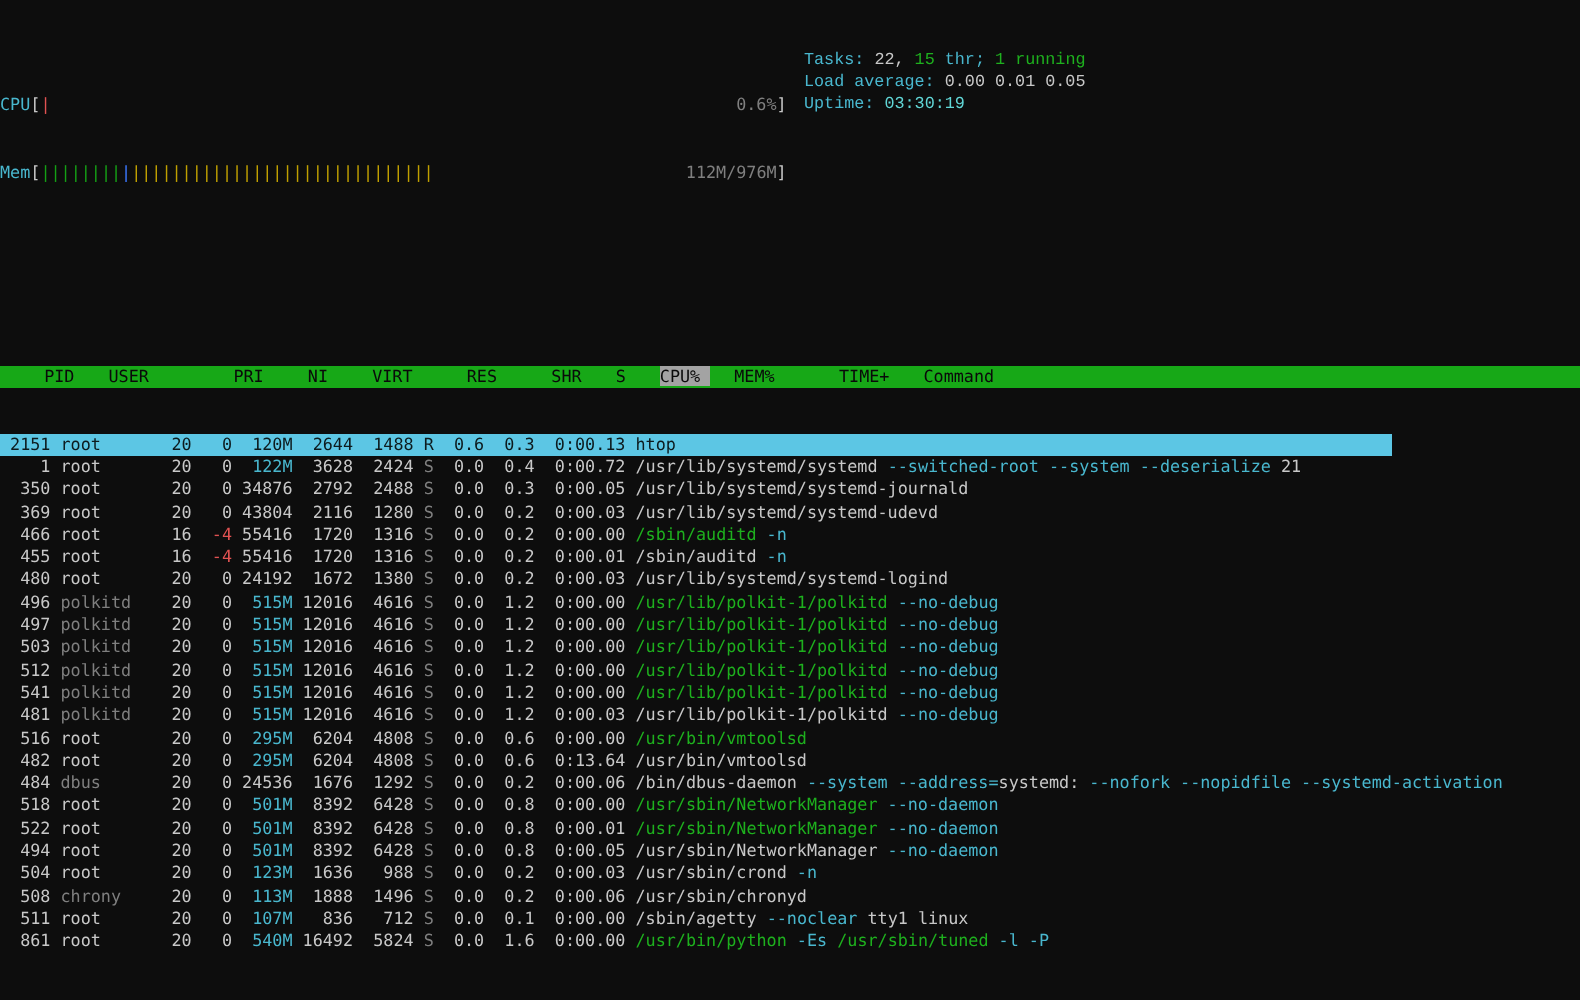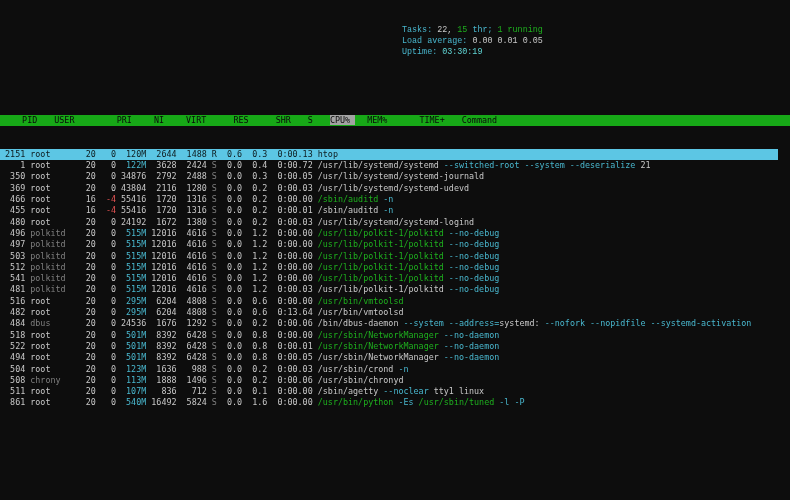--- a/index.html
+++ b/index.html
@@ -25,30 +25,32 @@
   .c-red{color:#e05252;}
   .t-green{color:#15a015;}
   .t-blue{color:#3b78ff;}
   .t-yellow{color:#c0a000;}
   .t-red{color:#e05252;}
   .header-area{position:relative;}
   .summary-block{position:absolute;left:402px;top:0;font-family:Liberation Mono, monospace;}
   .col-header{background:#17a817;color:#0a0a0a;width:790px;}
   .col-header span{color:#0a0a0a;margin-left:12px;}
   .col-header .sort-col{background:#a3a3a3;}
-  .row{height:11.3px;width:778px;}
+  .row{height:11.3px;width:696px;}
   .row.selected{background:#5cc6e4;}
   .row.selected span{color:#0d1b1e !important;}
   .blank{height:11.3px;}
 </style>
 </head>
 <body>
 
 <div class="screen">
   <div class="header-area">
+    <div class="line" id="meter-cpu"><span class="c-cyan">CPU</span><span class="c-fg">[</span><span class="t-red">|</span><span class="c-dim">                                                                    0.6%</span><span class="c-fg">]</span></div>
+    <div class="line" id="meter-mem"><span class="c-cyan">Mem</span><span class="c-fg">[</span><span class="t-green">||||||||</span><span class="t-blue">|</span><span class="t-yellow">||||||||||||||||||||||||||||||</span><span class="c-dim">                         112M/976M</span><span class="c-fg">]</span></div>
     <div class="summary-block" id="summary"><div class="line"><span class="c-cyan">Tasks: </span><span class="c-fg">22, </span><span class="c-green">15</span><span class="c-cyan"> thr; </span><span class="c-green">1 running</span></div><div class="line"><span class="c-cyan">Load average: </span><span class="c-fg">0.00 0.01 0.05</span></div><div class="line"><span class="c-cyan">Uptime: </span><span class="c-bcyan">03:30:19</span></div></div>
   </div>
   <div class="blank"></div>
   <div class="line col-header" id="cols"><span>  PID </span><span>USER      </span><span>PRI </span><span> NI </span><span> VIRT </span><span>  RES </span><span>  SHR </span><span>S </span><span class="sort-col">CPU% </span><span>MEM% </span><span>   TIME+ </span><span>Command</span></div>
   <div id="rows"><div class="line row selected"><span class="c-fg"> 2151 </span><span class="c-fg">root      </span><span class="c-fg"> 20 </span><span class="c-fg">  0 </span><span class="c-cyan"> 120M </span><span class="c-fg"> 2644 </span><span class="c-fg"> 1488 </span><span class="c-dim">R </span><span class="c-fg"> 0.6 </span><span class="c-fg"> 0.3 </span><span class="c-fg"> 0:00.13 </span><span class="c-fg">htop</span></div><div class="line row"><span class="c-fg">    1 </span><span class="c-fg">root      </span><span class="c-fg"> 20 </span><span class="c-fg">  0 </span><span class="c-cyan"> 122M </span><span class="c-fg"> 3628 </span><span class="c-fg"> 2424 </span><span class="c-dim">S </span><span class="c-fg"> 0.0 </span><span class="c-fg"> 0.4 </span><span class="c-fg"> 0:00.72 </span><span class="c-fg">/usr/lib/systemd/systemd </span><span class="c-cyan">--switched-root --system --deserialize</span><span class="c-fg"> 21</span></div><div class="line row"><span class="c-fg">  350 </span><span class="c-fg">root      </span><span class="c-fg"> 20 </span><span class="c-fg">  0 </span><span class="c-fg">34876 </span><span class="c-fg"> 2792 </span><span class="c-fg"> 2488 </span><span class="c-dim">S </span><span class="c-fg"> 0.0 </span><span class="c-fg"> 0.3 </span><span class="c-fg"> 0:00.05 </span><span class="c-fg">/usr/lib/systemd/systemd-journald</span></div><div class="line row"><span class="c-fg">  369 </span><span class="c-fg">root      </span><span class="c-fg"> 20 </span><span class="c-fg">  0 </span><span class="c-fg">43804 </span><span class="c-fg"> 2116 </span><span class="c-fg"> 1280 </span><span class="c-dim">S </span><span class="c-fg"> 0.0 </span><span class="c-fg"> 0.2 </span><span class="c-fg"> 0:00.03 </span><span class="c-fg">/usr/lib/systemd/systemd-udevd</span></div><div class="line row"><span class="c-fg">  466 </span><span class="c-fg">root      </span><span class="c-fg"> 16 </span><span class="c-red"> -4 </span><span class="c-fg">55416 </span><span class="c-fg"> 1720 </span><span class="c-fg"> 1316 </span><span class="c-dim">S </span><span class="c-fg"> 0.0 </span><span class="c-fg"> 0.2 </span><span class="c-fg"> 0:00.00 </span><span class="c-green">/sbin/auditd</span><span class="c-cyan"> -n</span></div><div class="line row"><span class="c-fg">  455 </span><span class="c-fg">root      </span><span class="c-fg"> 16 </span><span class="c-red"> -4 </span><span class="c-fg">55416 </span><span class="c-fg"> 1720 </span><span class="c-fg"> 1316 </span><span class="c-dim">S </span><span class="c-fg"> 0.0 </span><span class="c-fg"> 0.2 </span><span class="c-fg"> 0:00.01 </span><span class="c-fg">/sbin/auditd</span><span class="c-cyan"> -n</span></div><div class="line row"><span class="c-fg">  480 </span><span class="c-fg">root      </span><span class="c-fg"> 20 </span><span class="c-fg">  0 </span><span class="c-fg">24192 </span><span class="c-fg"> 1672 </span><span class="c-fg"> 1380 </span><span class="c-dim">S </span><span class="c-fg"> 0.0 </span><span class="c-fg"> 0.2 </span><span class="c-fg"> 0:00.03 </span><span class="c-fg">/usr/lib/systemd/systemd-logind</span></div><div class="line row"><span class="c-fg">  496 </span><span class="c-dim">polkitd   </span><span class="c-fg"> 20 </span><span class="c-fg">  0 </span><span class="c-cyan"> 515M </span><span class="c-fg">12016 </span><span class="c-fg"> 4616 </span><span class="c-dim">S </span><span class="c-fg"> 0.0 </span><span class="c-fg"> 1.2 </span><span class="c-fg"> 0:00.00 </span><span class="c-green">/usr/lib/polkit-1/polkitd</span><span class="c-cyan"> --no-debug</span></div><div class="line row"><span class="c-fg">  497 </span><span class="c-dim">polkitd   </span><span class="c-fg"> 20 </span><span class="c-fg">  0 </span><span class="c-cyan"> 515M </span><span class="c-fg">12016 </span><span class="c-fg"> 4616 </span><span class="c-dim">S </span><span class="c-fg"> 0.0 </span><span class="c-fg"> 1.2 </span><span class="c-fg"> 0:00.00 </span><span class="c-green">/usr/lib/polkit-1/polkitd</span><span class="c-cyan"> --no-debug</span></div><div class="line row"><span class="c-fg">  503 </span><span class="c-dim">polkitd   </span><span class="c-fg"> 20 </span><span class="c-fg">  0 </span><span class="c-cyan"> 515M </span><span class="c-fg">12016 </span><span class="c-fg"> 4616 </span><span class="c-dim">S </span><span class="c-fg"> 0.0 </span><span class="c-fg"> 1.2 </span><span class="c-fg"> 0:00.00 </span><span class="c-green">/usr/lib/polkit-1/polkitd</span><span class="c-cyan"> --no-debug</span></div><div class="line row"><span class="c-fg">  512 </span><span class="c-dim">polkitd   </span><span class="c-fg"> 20 </span><span class="c-fg">  0 </span><span class="c-cyan"> 515M </span><span class="c-fg">12016 </span><span class="c-fg"> 4616 </span><span class="c-dim">S </span><span class="c-fg"> 0.0 </span><span class="c-fg"> 1.2 </span><span class="c-fg"> 0:00.00 </span><span class="c-green">/usr/lib/polkit-1/polkitd</span><span class="c-cyan"> --no-debug</span></div><div class="line row"><span class="c-fg">  541 </span><span class="c-dim">polkitd   </span><span class="c-fg"> 20 </span><span class="c-fg">  0 </span><span class="c-cyan"> 515M </span><span class="c-fg">12016 </span><span class="c-fg"> 4616 </span><span class="c-dim">S </span><span class="c-fg"> 0.0 </span><span class="c-fg"> 1.2 </span><span class="c-fg"> 0:00.00 </span><span class="c-green">/usr/lib/polkit-1/polkitd</span><span class="c-cyan"> --no-debug</span></div><div class="line row"><span class="c-fg">  481 </span><span class="c-dim">polkitd   </span><span class="c-fg"> 20 </span><span class="c-fg">  0 </span><span class="c-cyan"> 515M </span><span class="c-fg">12016 </span><span class="c-fg"> 4616 </span><span class="c-dim">S </span><span class="c-fg"> 0.0 </span><span class="c-fg"> 1.2 </span><span class="c-fg"> 0:00.03 </span><span class="c-fg">/usr/lib/polkit-1/polkitd</span><span class="c-cyan"> --no-debug</span></div><div class="line row"><span class="c-fg">  516 </span><span class="c-fg">root      </span><span class="c-fg"> 20 </span><span class="c-fg">  0 </span><span class="c-cyan"> 295M </span><span class="c-fg"> 6204 </span><span class="c-fg"> 4808 </span><span class="c-dim">S </span><span class="c-fg"> 0.0 </span><span class="c-fg"> 0.6 </span><span class="c-fg"> 0:00.00 </span><span class="c-green">/usr/bin/vmtoolsd</span></div><div class="line row"><span class="c-fg">  482 </span><span class="c-fg">root      </span><span class="c-fg"> 20 </span><span class="c-fg">  0 </span><span class="c-cyan"> 295M </span><span class="c-fg"> 6204 </span><span class="c-fg"> 4808 </span><span class="c-dim">S </span><span class="c-fg"> 0.0 </span><span class="c-fg"> 0.6 </span><span class="c-fg"> 0:13.64 </span><span class="c-fg">/usr/bin/vmtoolsd</span></div><div class="line row"><span class="c-fg">  484 </span><span class="c-dim">dbus      </span><span class="c-fg"> 20 </span><span class="c-fg">  0 </span><span class="c-fg">24536 </span><span class="c-fg"> 1676 </span><span class="c-fg"> 1292 </span><span class="c-dim">S </span><span class="c-fg"> 0.0 </span><span class="c-fg"> 0.2 </span><span class="c-fg"> 0:00.06 </span><span class="c-fg">/bin/dbus-daemon </span><span class="c-cyan">--system --address=</span><span class="c-fg">systemd:</span><span class="c-cyan"> --nofork --nopidfile --systemd-activation</span></div><div class="line row"><span class="c-fg">  518 </span><span class="c-fg">root      </span><span class="c-fg"> 20 </span><span class="c-fg">  0 </span><span class="c-cyan"> 501M </span><span class="c-fg"> 8392 </span><span class="c-fg"> 6428 </span><span class="c-dim">S </span><span class="c-fg"> 0.0 </span><span class="c-fg"> 0.8 </span><span class="c-fg"> 0:00.00 </span><span class="c-green">/usr/sbin/NetworkManager</span><span class="c-cyan"> --no-daemon</span></div><div class="line row"><span class="c-fg">  522 </span><span class="c-fg">root      </span><span class="c-fg"> 20 </span><span class="c-fg">  0 </span><span class="c-cyan"> 501M </span><span class="c-fg"> 8392 </span><span class="c-fg"> 6428 </span><span class="c-dim">S </span><span class="c-fg"> 0.0 </span><span class="c-fg"> 0.8 </span><span class="c-fg"> 0:00.01 </span><span class="c-green">/usr/sbin/NetworkManager</span><span class="c-cyan"> --no-daemon</span></div><div class="line row"><span class="c-fg">  494 </span><span class="c-fg">root      </span><span class="c-fg"> 20 </span><span class="c-fg">  0 </span><span class="c-cyan"> 501M </span><span class="c-fg"> 8392 </span><span class="c-fg"> 6428 </span><span class="c-dim">S </span><span class="c-fg"> 0.0 </span><span class="c-fg"> 0.8 </span><span class="c-fg"> 0:00.05 </span><span class="c-fg">/usr/sbin/NetworkManager</span><span class="c-cyan"> --no-daemon</span></div><div class="line row"><span class="c-fg">  504 </span><span class="c-fg">root      </span><span class="c-fg"> 20 </span><span class="c-fg">  0 </span><span class="c-cyan"> 123M </span><span class="c-fg"> 1636 </span><span class="c-fg">  988 </span><span class="c-dim">S </span><span class="c-fg"> 0.0 </span><span class="c-fg"> 0.2 </span><span class="c-fg"> 0:00.03 </span><span class="c-fg">/usr/sbin/crond</span><span class="c-cyan"> -n</span></div><div class="line row"><span class="c-fg">  508 </span><span class="c-dim">chrony    </span><span class="c-fg"> 20 </span><span class="c-fg">  0 </span><span class="c-cyan"> 113M </span><span class="c-fg"> 1888 </span><span class="c-fg"> 1496 </span><span class="c-dim">S </span><span class="c-fg"> 0.0 </span><span class="c-fg"> 0.2 </span><span class="c-fg"> 0:00.06 </span><span class="c-fg">/usr/sbin/chronyd</span></div><div class="line row"><span class="c-fg">  511 </span><span class="c-fg">root      </span><span class="c-fg"> 20 </span><span class="c-fg">  0 </span><span class="c-cyan"> 107M </span><span class="c-fg">  836 </span><span class="c-fg">  712 </span><span class="c-dim">S </span><span class="c-fg"> 0.0 </span><span class="c-fg"> 0.1 </span><span class="c-fg"> 0:00.00 </span><span class="c-fg">/sbin/agetty </span><span class="c-cyan">--noclear</span><span class="c-fg"> tty1 linux</span></div><div class="line row"><span class="c-fg">  861 </span><span class="c-fg">root      </span><span class="c-fg"> 20 </span><span class="c-fg">  0 </span><span class="c-cyan"> 540M </span><span class="c-fg">16492 </span><span class="c-fg"> 5824 </span><span class="c-dim">S </span><span class="c-fg"> 0.0 </span><span class="c-fg"> 1.6 </span><span class="c-fg"> 0:00.00 </span><span class="c-green">/usr/bin/python</span><span class="c-cyan"> -Es</span><span class="c-green"> /usr/sbin/tuned</span><span class="c-cyan"> -l -P</span></div></div>
   
   
 </div>
 
 </body></html>

